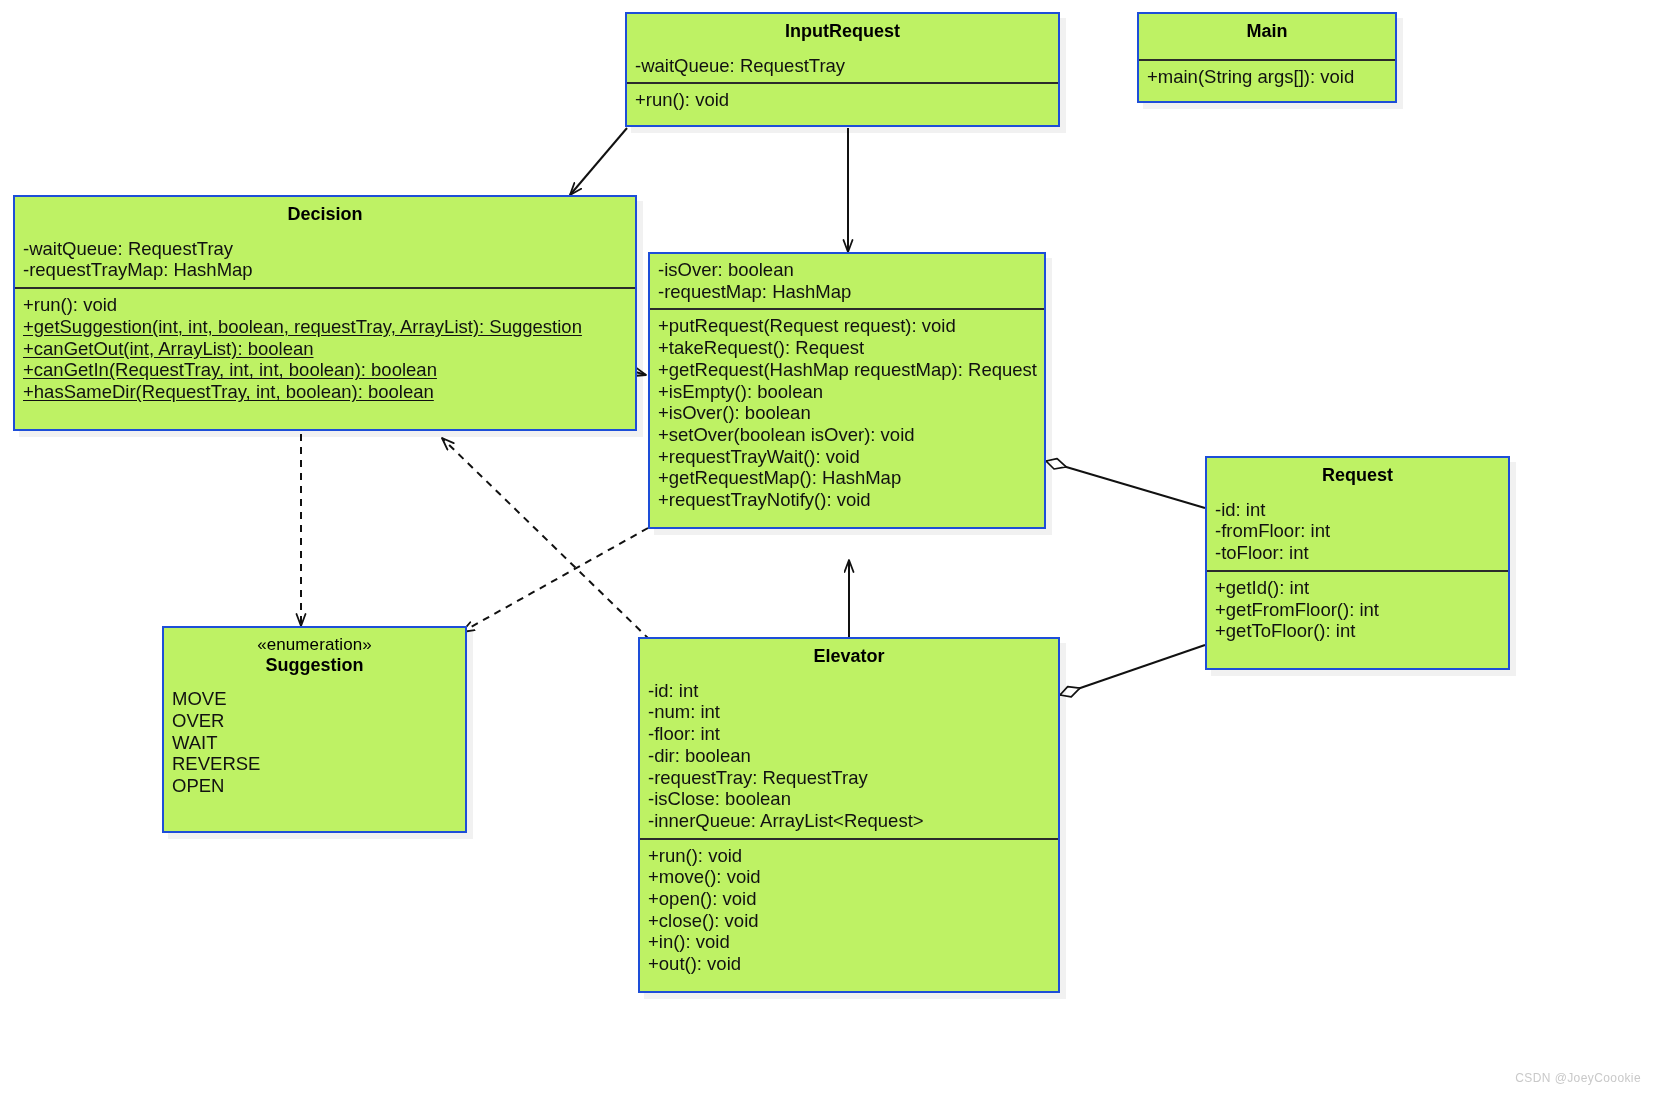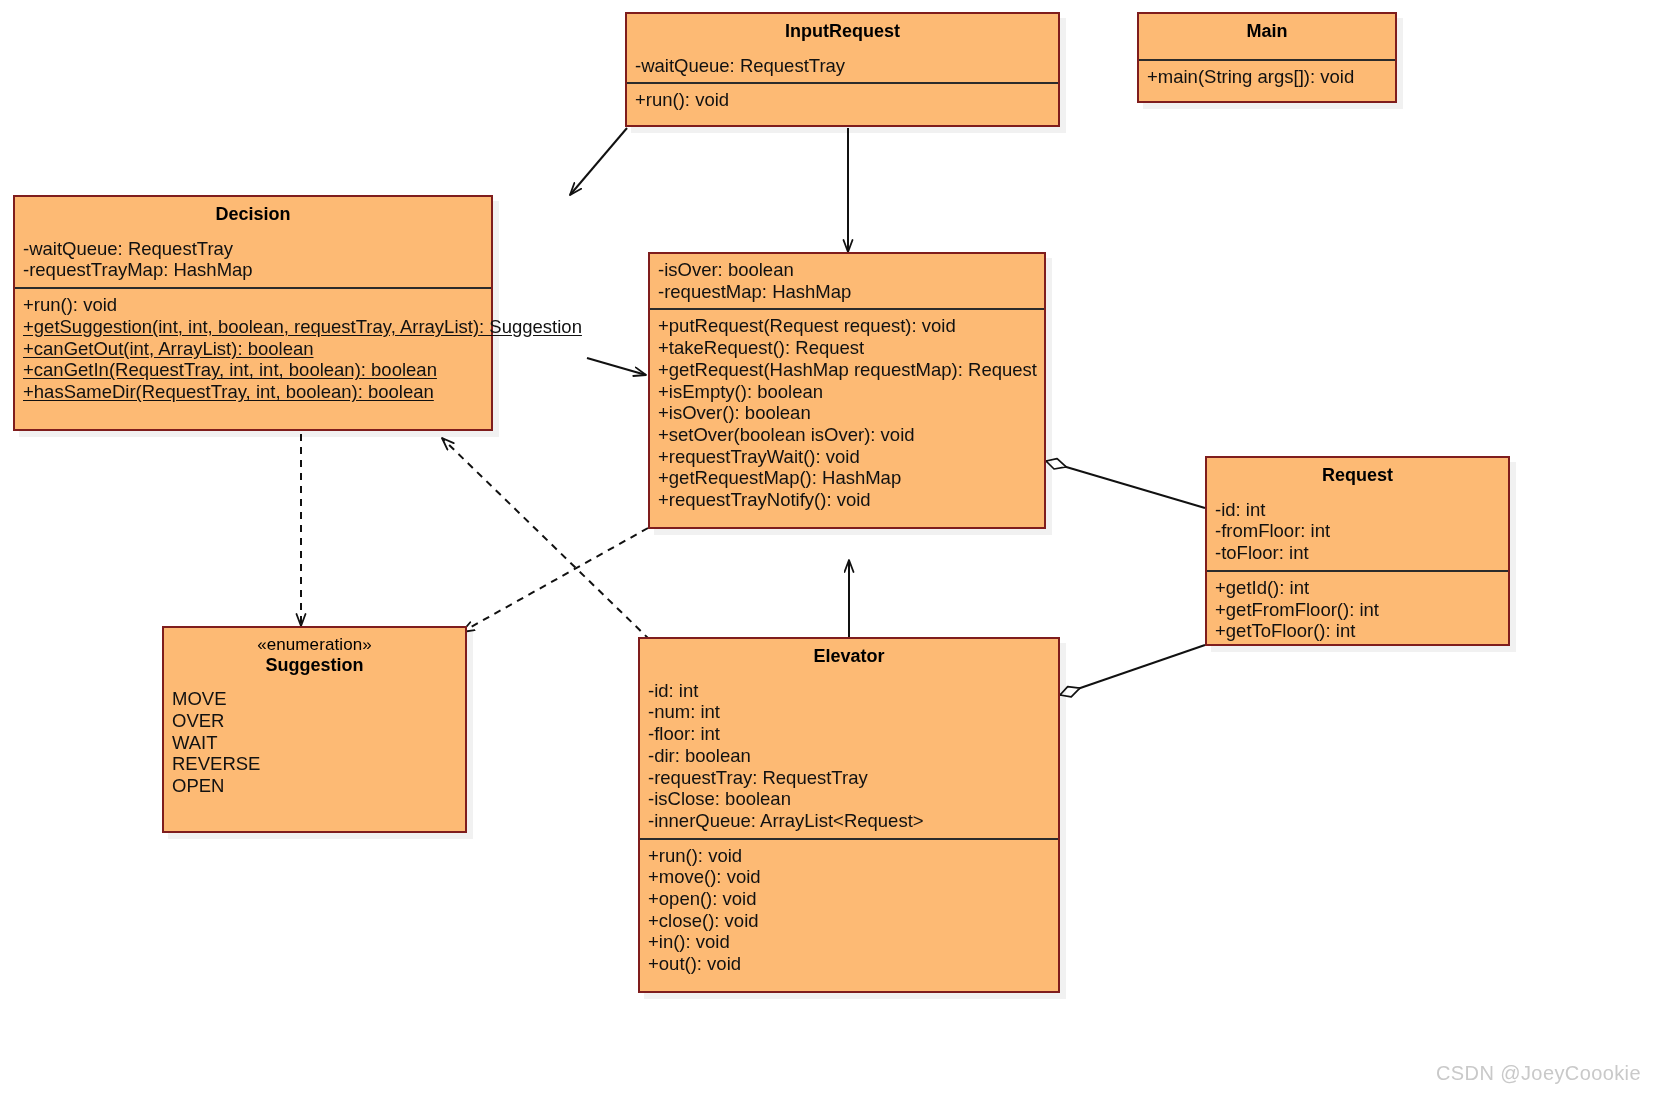--- a/index.html
+++ b/index.html
@@ -19,22 +19,22 @@
     position: absolute;
     left: 0;
     top: 0;
     width: 1659px;
     height: 1095px;
     pointer-events: none;
   }
 
   .uml-class {
     position: absolute;
-    background: #fdba74;
-    border: 2px solid #7f1d1d;
+    background: #bef264;
+    border: 2px solid #1d4ed8;
     box-sizing: border-box;
     box-shadow: 6px 6px 0 rgba(0,0,0,0.055);
     z-index: 5;
   }
   .compartment {
     padding: 5px 8px 6px 8px;
     box-sizing: border-box;
   }
   .compartment + .compartment {
     border-top: 2px solid #2b2b2b;
@@ -65,21 +65,21 @@
   }
   .empty-comp {
     height: 9px;
     padding: 0;
   }
 
   .watermark {
     position: absolute;
     right: 18px;
     bottom: 10px;
-    font-size: 20px;
+    font-size: 12px;
     color: #c9c9c9;
     letter-spacing: 0.4px;
     z-index: 2;
   }
 </style>
 </head>
 <body>
 
 <div id="canvas">
 
@@ -123,21 +123,21 @@
   </div>
 
   <div class="uml-class" style="left:1137px; top:12px; width:260px;">
     <div class="cls-title">Main</div>
     <div class="compartment empty-comp"></div>
     <div class="compartment" style="padding-bottom:14px;">
       <div class="member">+main(String args[]): void</div>
     </div>
   </div>
 
-  <div class="uml-class" style="left:13px; top:195px; width:480px;">
+  <div class="uml-class" style="left:13px; top:195px; width:624px;">
     <div class="cls-title">Decision</div>
     <div class="compartment">
       <div class="member">-waitQueue: RequestTray</div>
       <div class="member">-requestTrayMap: HashMap</div>
     </div>
     <div class="compartment" style="padding-bottom:26px;">
       <div class="member">+run(): void</div>
       <div class="member static">+getSuggestion(int, int, boolean, requestTray, ArrayList): Suggestion</div>
       <div class="member static">+canGetOut(int, ArrayList): boolean</div>
       <div class="member static">+canGetIn(RequestTray, int, int, boolean): boolean</div>
@@ -163,21 +163,21 @@
     </div>
   </div>
 
   <div class="uml-class" style="left:1205px; top:456px; width:305px;">
     <div class="cls-title">Request</div>
     <div class="compartment">
       <div class="member">-id: int</div>
       <div class="member">-fromFloor: int</div>
       <div class="member">-toFloor: int</div>
     </div>
-    <div class="compartment" style="padding-bottom:2px;">
+    <div class="compartment" style="padding-bottom:26px;">
       <div class="member">+getId(): int</div>
       <div class="member">+getFromFloor(): int</div>
       <div class="member">+getToFloor(): int</div>
     </div>
   </div>
 
   <div class="uml-class" style="left:638px; top:637px; width:422px;">
     <div class="cls-title">Elevator</div>
     <div class="compartment">
       <div class="member">-id: int</div>

